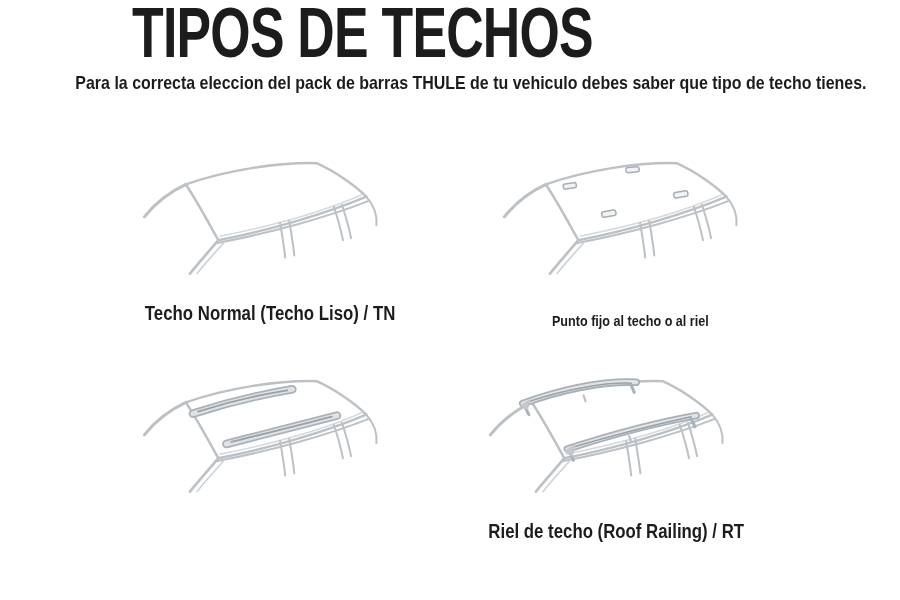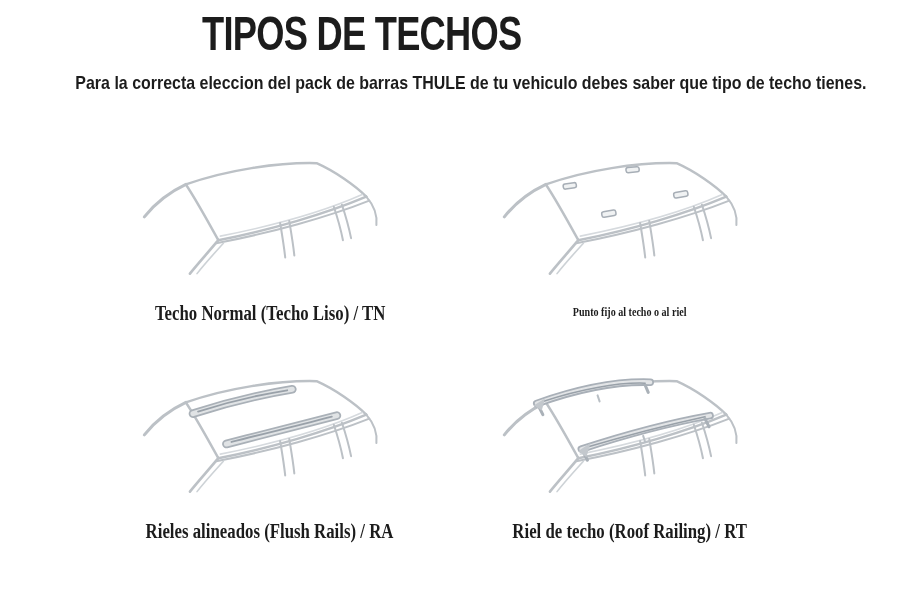--- a/index.html
+++ b/index.html
@@ -12,21 +12,21 @@
     font-family: "Liberation Sans", sans-serif;
     color: #1c1c1c;
   }
   .title {
     position: absolute;
     top: 4px;
     left: 0;
     width: 724px;
     margin: 0;
     text-align: center;
-    font-size: 49px;
+    font-size: 70px;
     line-height: 58px;
     font-weight: bold;
     letter-spacing: -1px;
     white-space: nowrap;
   }
   .cond-title {
     display: inline-block;
     transform: scaleX(0.74);
     transform-origin: 50% 50%;
     white-space: nowrap;
@@ -44,39 +44,38 @@
   .cond {
     display: inline-block;
     transform: scaleX(0.84);
     transform-origin: 50% 50%;
     white-space: nowrap;
   }
   .cell {
     position: absolute;
     width: 400px;
     text-align: center;
-    font-family: Liberation Serif, serif;
   }
   .cell svg.roof {
     display: block;
     margin: 0 auto;
     width: 320px;
     height: 152px;
   }
   .label {
     font-size: 20px;
     line-height: 22px;
     font-weight: bold;
     white-space: nowrap;
   }
   .sublabel {
-    font-size: 12px;
+    font-size: 15px;
     line-height: 17px;
     font-weight: bold;
-    margin-top: 2px;
+    margin-top: 10px;
     white-space: nowrap;
   }
 </style>
 </head>
 <body>
 
 <div class="canvas">
 
   <svg width="0" height="0" style="position:absolute" aria-hidden="true">
     <defs>
@@ -129,24 +128,23 @@
       <use href="#roofBase"></use>
       <g fill="none" stroke-linecap="round">
         <path d="M74,45 C108,34 142,26 172,21" stroke="#aab1b8" stroke-width="8.5"></path>
         <path d="M74,45 C108,34 142,26 172,21" stroke="#e0e3e5" stroke-width="5"></path>
         <path d="M79,43 C110,33 142,26 167,22" stroke="#99a1a9" stroke-width="1.8"></path>
         <path d="M107,75 C145,65 185,55 216,47" stroke="#aab1b8" stroke-width="8.5"></path>
         <path d="M107,75 C145,65 185,55 216,47" stroke="#e0e3e5" stroke-width="5"></path>
         <path d="M112,73 C147,64 185,55 211,48" stroke="#99a1a9" stroke-width="1.8"></path>
       </g>
     </svg>
-    <div class="label"><span class="cond">Rieles alineados (Flush Rails) / RA</span></div>
   </section>
 
-  <section class="cell" style="left:430px; top:368px;">
+  <section class="cell" style="left:416px; top:368px;">
     <svg class="roof" viewBox="0 0 300 150">
       <use href="#roofBase"></use>
       <g fill="none" stroke-linecap="round">
         <path d="M58,35 C100,20 140,13 170,14" stroke="#a9b0b8" stroke-width="7.5"></path>
         <path d="M58,35 C100,20 140,13 170,14" stroke="#e2e4e6" stroke-width="4"></path>
         <path d="M64,33 C100,21 138,14 165,15" stroke="#99a1a9" stroke-width="1.5"></path>
         <path d="M60,38 L64,46" stroke="#aab1b8" stroke-width="3"></path>
         <path d="M165,17 L168,24" stroke="#aab1b8" stroke-width="3"></path>
         <path d="M118,27 L120,33" stroke="#b9bfc5" stroke-width="2"></path>
         <path d="M102,80 C145,66 195,53 229,47" stroke="#a9b0b8" stroke-width="7.5"></path>

